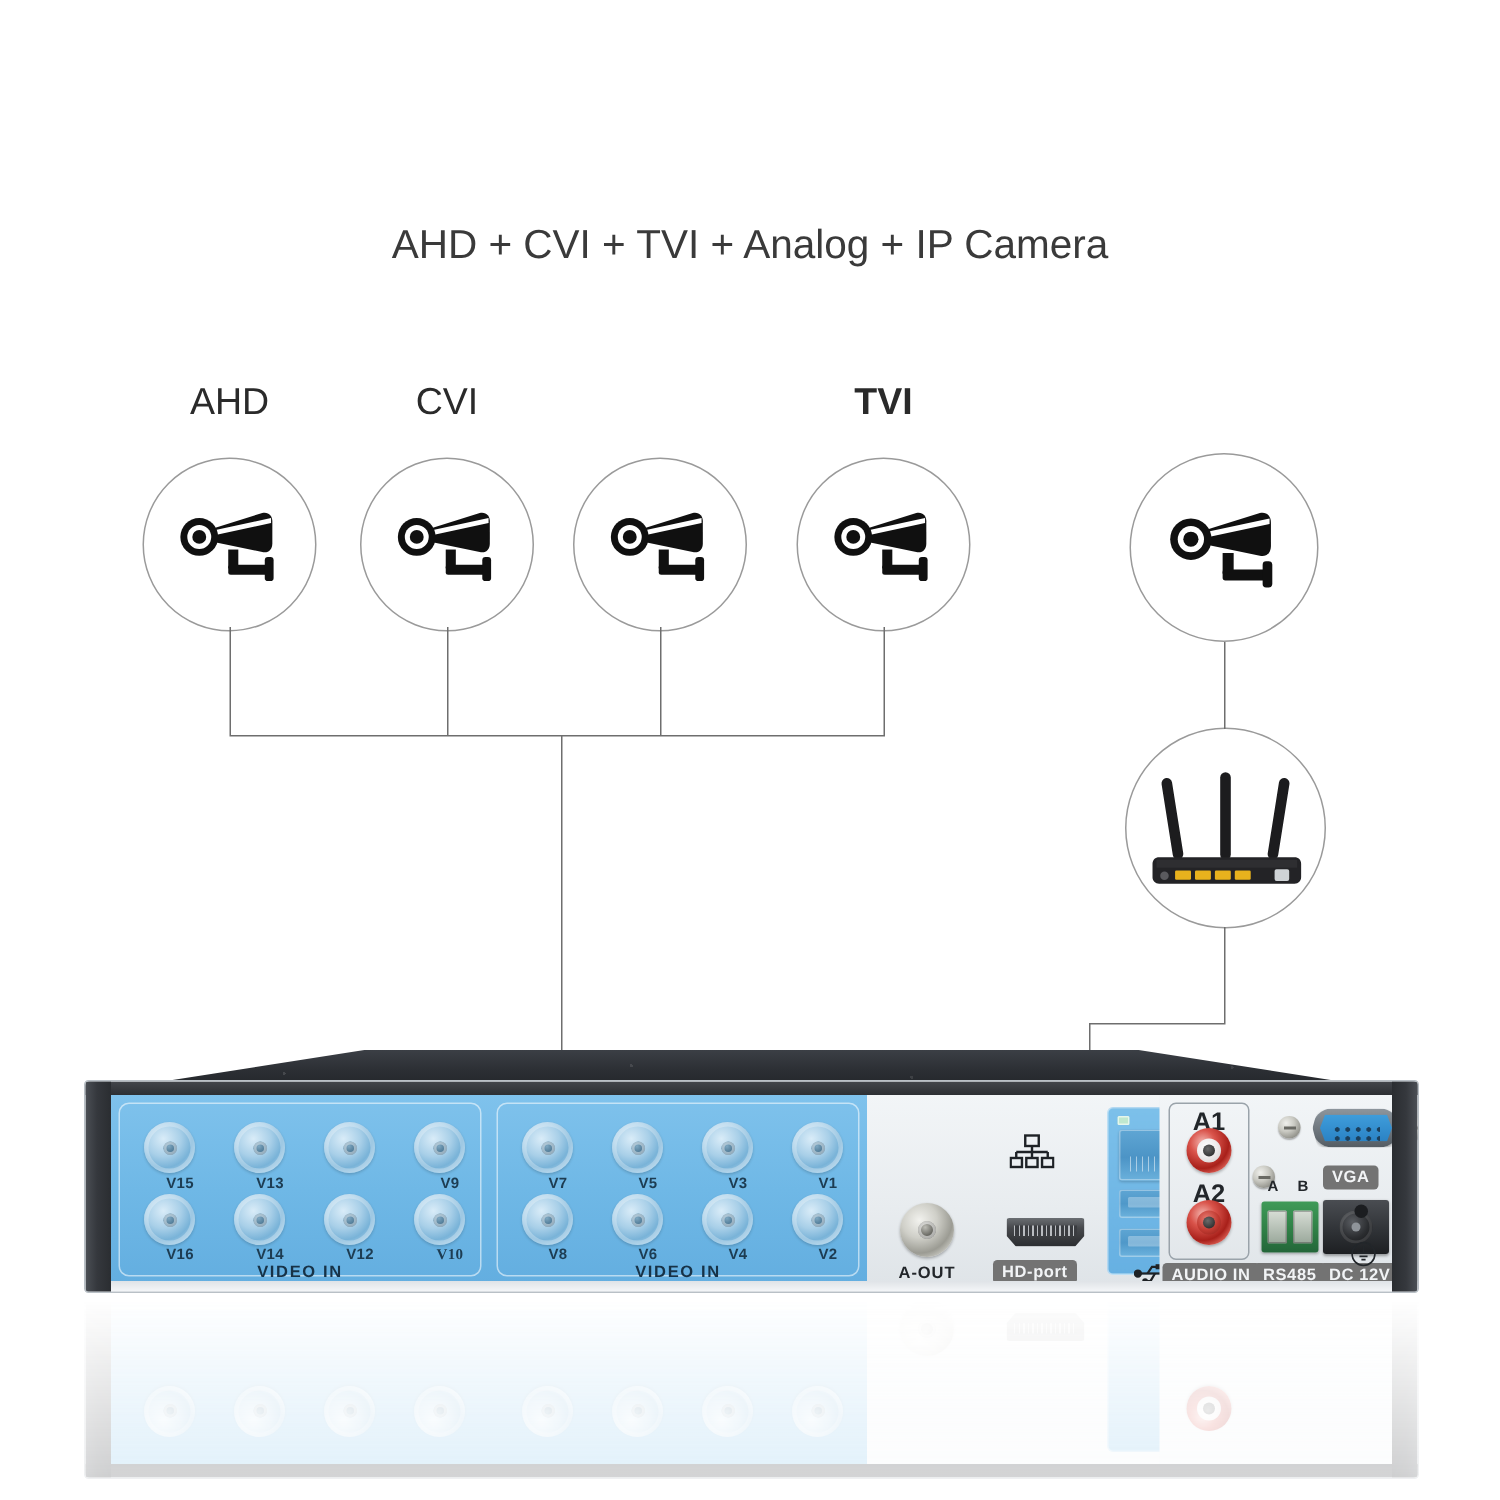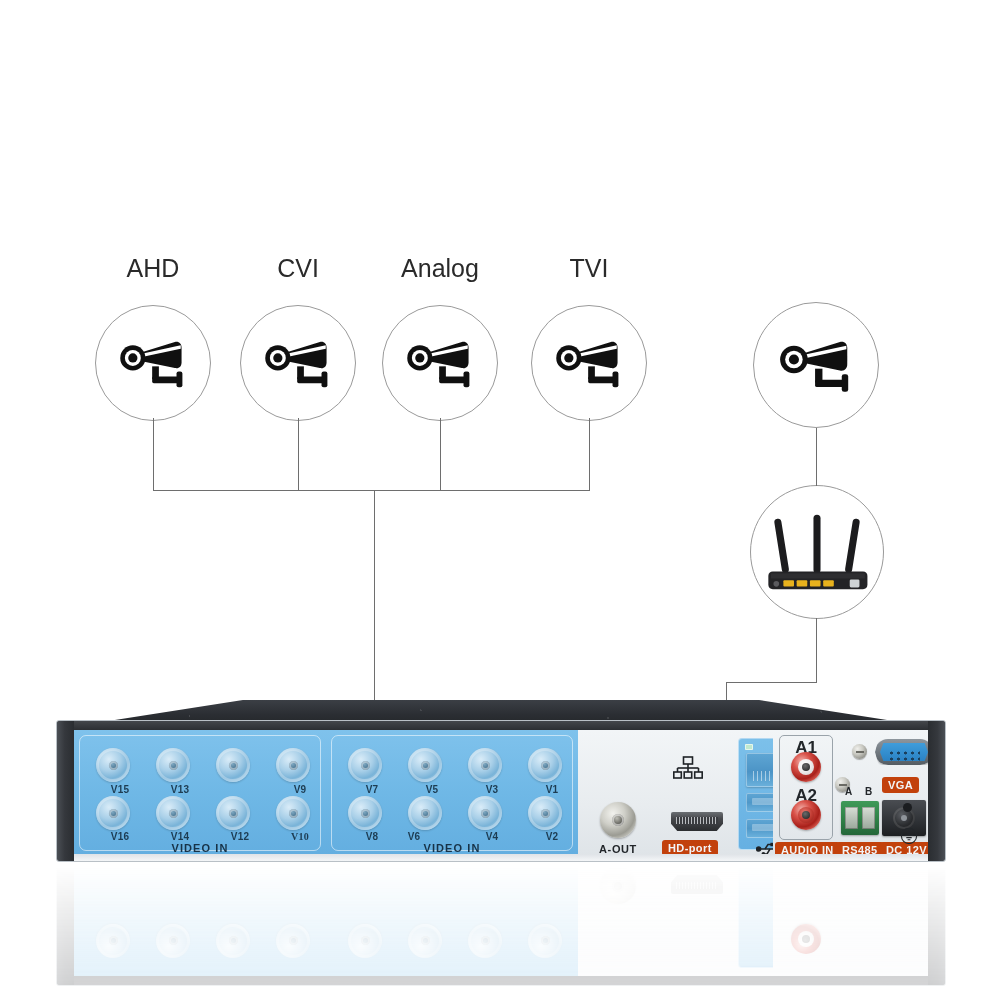--- a/index.html
+++ b/index.html
@@ -134,21 +134,21 @@
     margin:-6px 0 0 -6px; border-radius:50%;
     background: radial-gradient(circle at 40% 35%, #bdbdb6 0%, #5e5e58 60%, #2f2f2b 100%);
     box-shadow: inset 0 0 0 2px rgba(255,255,255,.55);
   }
   .plain-label {
     position: absolute; font-size: 11px; font-weight: 700; color: #22262a;
     letter-spacing: .6px; text-align: center;
   }
   .badge-label {
     position: absolute; font-size: 11px; font-weight: 700; color: #f2f4f6;
-    background: #c2410c; border-radius: 3px; padding: 2px 6px;
+    background: #737373; border-radius: 3px; padding: 2px 6px;
     letter-spacing: .4px; text-align: center; white-space: nowrap;
   }
   .hdmi {
     position: absolute; width: 52px; height: 19px; border-radius: 2px;
     background: linear-gradient(180deg,#6a6e72 0%, #47494d 35%, #2b2d30 100%);
     clip-path: polygon(0 0, 100% 0, 100% 62%, 88% 100%, 12% 100%, 0 62%);
     box-shadow: 0 1px 2px rgba(0,0,0,.35);
   }
   .hdmi::after {
     content:""; position:absolute; left:5px; top:5px; right:5px; height:7px;
@@ -265,25 +265,25 @@
     opacity: .42;
     overflow: hidden;
   }
   .reflection .mirror-inner { position:absolute; left:0; top:-20px; width:890px; height:162px; }
 </style>
 </head>
 <body>
 
 <div id="stage">
 
+  <div class="subtitle">AHD + CVI + TVI + Analog + IP Camera</div>
 
   <div class="cam-label" style="left:83px; top:254px;">AHD</div>
   <div class="cam-label" style="left:228px; top:254px;">CVI</div>
-  <div class="cam-label" style="left:370px; top:254px;">Analog</div>
-  <div class="cam-label" style="left:519px; top:254px;">TVI</div>
+  <div class="cam-label" style="left:519px; top:254px;font-weight:bold;">TVI</div>
 
   <div class="cam-circle" style="left:95px; top:305px;">
     <span>
       <svg viewBox="0 0 100 100">
           <g fill="#101010">
         <path d="M28 40 L76 25 C81 24 84 27 84 32 L84 49 C84 54 81 57 76 56 L28 46 Z"></path>
         <path d="M27 41 L83 29 L83 33 L27 45 Z" fill="#ffffff"></path>
         <circle cx="26" cy="44" r="15"></circle>
         <circle cx="26" cy="44" r="9.5" fill="#ffffff"></circle>
         <circle cx="26" cy="44" r="5.5"></circle>
@@ -446,21 +446,21 @@
         <div class="bnc-label" style="left:86px;  top:54px;">V5</div>
         <div class="bnc-label" style="left:146px; top:54px;">V3</div>
         <div class="bnc-label" style="left:206px; top:54px;">V1</div>
 
         <div class="bnc" style="left:22px;  top:66px;"></div>
         <div class="bnc" style="left:82px;  top:66px;"></div>
         <div class="bnc" style="left:142px; top:66px;"></div>
         <div class="bnc" style="left:202px; top:66px;"></div>
 
         <div class="bnc-label" style="left:26px;  top:101px;">V8</div>
-        <div class="bnc-label" style="left:68px;  top:101px;">V6</div>
+        <div class="bnc-label" style="left:86px;  top:101px;">V6</div>
         <div class="bnc-label" style="left:146px; top:101px;">V4</div>
         <div class="bnc-label" style="left:206px; top:101px;">V2</div>
 
         <div class="videoin-text" style="left:0; top:112px; width:252px;">VIDEO IN</div>
       </div>
 
       <div class="mid-panel" style="left:521px; width:195px;">
 
         <span class="net-icon" style="left:95px; top:26px;">
           <svg width="30" height="26" viewBox="0 0 30 26" fill="none" stroke="#1e2226" stroke-width="1.6">

